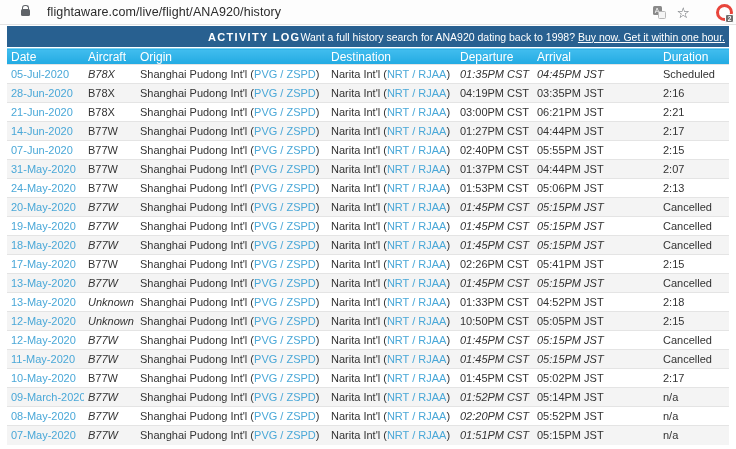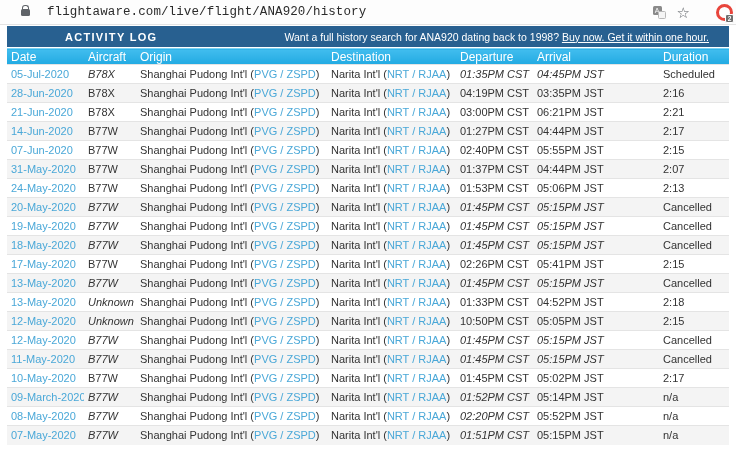--- a/index.html
+++ b/index.html
@@ -6,41 +6,41 @@
   html,body { width:736px; height:449px; overflow:hidden; background:#fff;
               font-family:"Liberation Sans", sans-serif; }
 
   
   .browser-bar { height:25px; background:#fdfdfd; border-bottom:1px solid #e3e3e3;
                  display:flex; align-items:center; position:relative; }
   .lock-icon { width:9px; height:7px; background:#5f6368; border-radius:1.5px;
                margin-left:21px; position:relative; }
   .lock-icon:before { content:""; position:absolute; width:5px; height:5px; top:-4px; left:1px;
                border:1.5px solid #5f6368; border-bottom:none; border-radius:3px 3px 0 0; }
-  .url-text { margin-left:17px; font-size:12.5px; color:#2b2b2b; letter-spacing:.1px;font-family:Liberation Mono, monospace; }
+  .url-text { margin-left:17px; font-size:12.5px; color:#2b2b2b; letter-spacing:.1px; }
   .browser-icons { position:absolute; right:0; top:0; height:25px; display:flex; align-items:center; }
   .translate-icon { width:13px; height:13px; position:relative; margin-right:11px; }
   .translate-icon .b1 { position:absolute; left:0; top:0; width:9px; height:9px; background:#8a8a8a;
                border-radius:1.5px; color:#fff; font-size:7px; line-height:9px; text-align:center; }
   .translate-icon .b2 { position:absolute; right:0; bottom:0; width:8px; height:8px;
                border:1px solid #b8b8b8; border-radius:1.5px; background:#f5f5f5; }
   .star-icon { font-size:15px; color:#5f6368; margin-right:26px; line-height:25px; }
   .avatar-ring { width:17px; height:17px; border:3.5px solid #e8453c; border-radius:50%;
                margin-right:3px; position:relative; }
   .avatar-badge { position:absolute; right:-4px; bottom:-5px; width:9px; height:9px;
                background:#6e6e6e; border:1px solid #fff; border-radius:2px; color:#fff;
                font-size:6.5px; line-height:8px; text-align:center; font-weight:bold; }
 
   
   .content { margin:1px 7px 0 7px; }
   .activity-bar { height:21px; background:#286090; display:flex; align-items:center;
-                  justify-content:space-between; }
+                  justify-content:flex-end; }
   .activity-title { color:#fff; font-size:11px; font-weight:bold; letter-spacing:1.3px;
                   padding-left:58px; }
-  .promo { color:#fff; font-size:10.5px; padding-right:20px; white-space:nowrap; }
+  .promo { color:#fff; font-size:10.5px; padding-right:4px; white-space:nowrap; }
   .promo a { color:#fff; text-decoration:underline; cursor:pointer; }
 
   table { width:722px; border-collapse:collapse; table-layout:fixed; margin-top:1px; }
   thead th { background:linear-gradient(#41bdee,#22aae2); border-top:1px solid #7ed3f4;
              color:#fff; font-size:12px; font-weight:400; text-align:left; height:16px;
              padding:0 0 0 4px; white-space:nowrap; overflow:hidden; }
   tbody td { height:19px; font-size:11px; color:#333; padding:0 0 0 4px;
              border-top:1px solid #e4e4e4; white-space:nowrap; overflow:hidden; }
   tbody tr.alt { background:#f4f4f4; }
   a.cell-link { color:#4aa8d8; cursor:pointer; }

